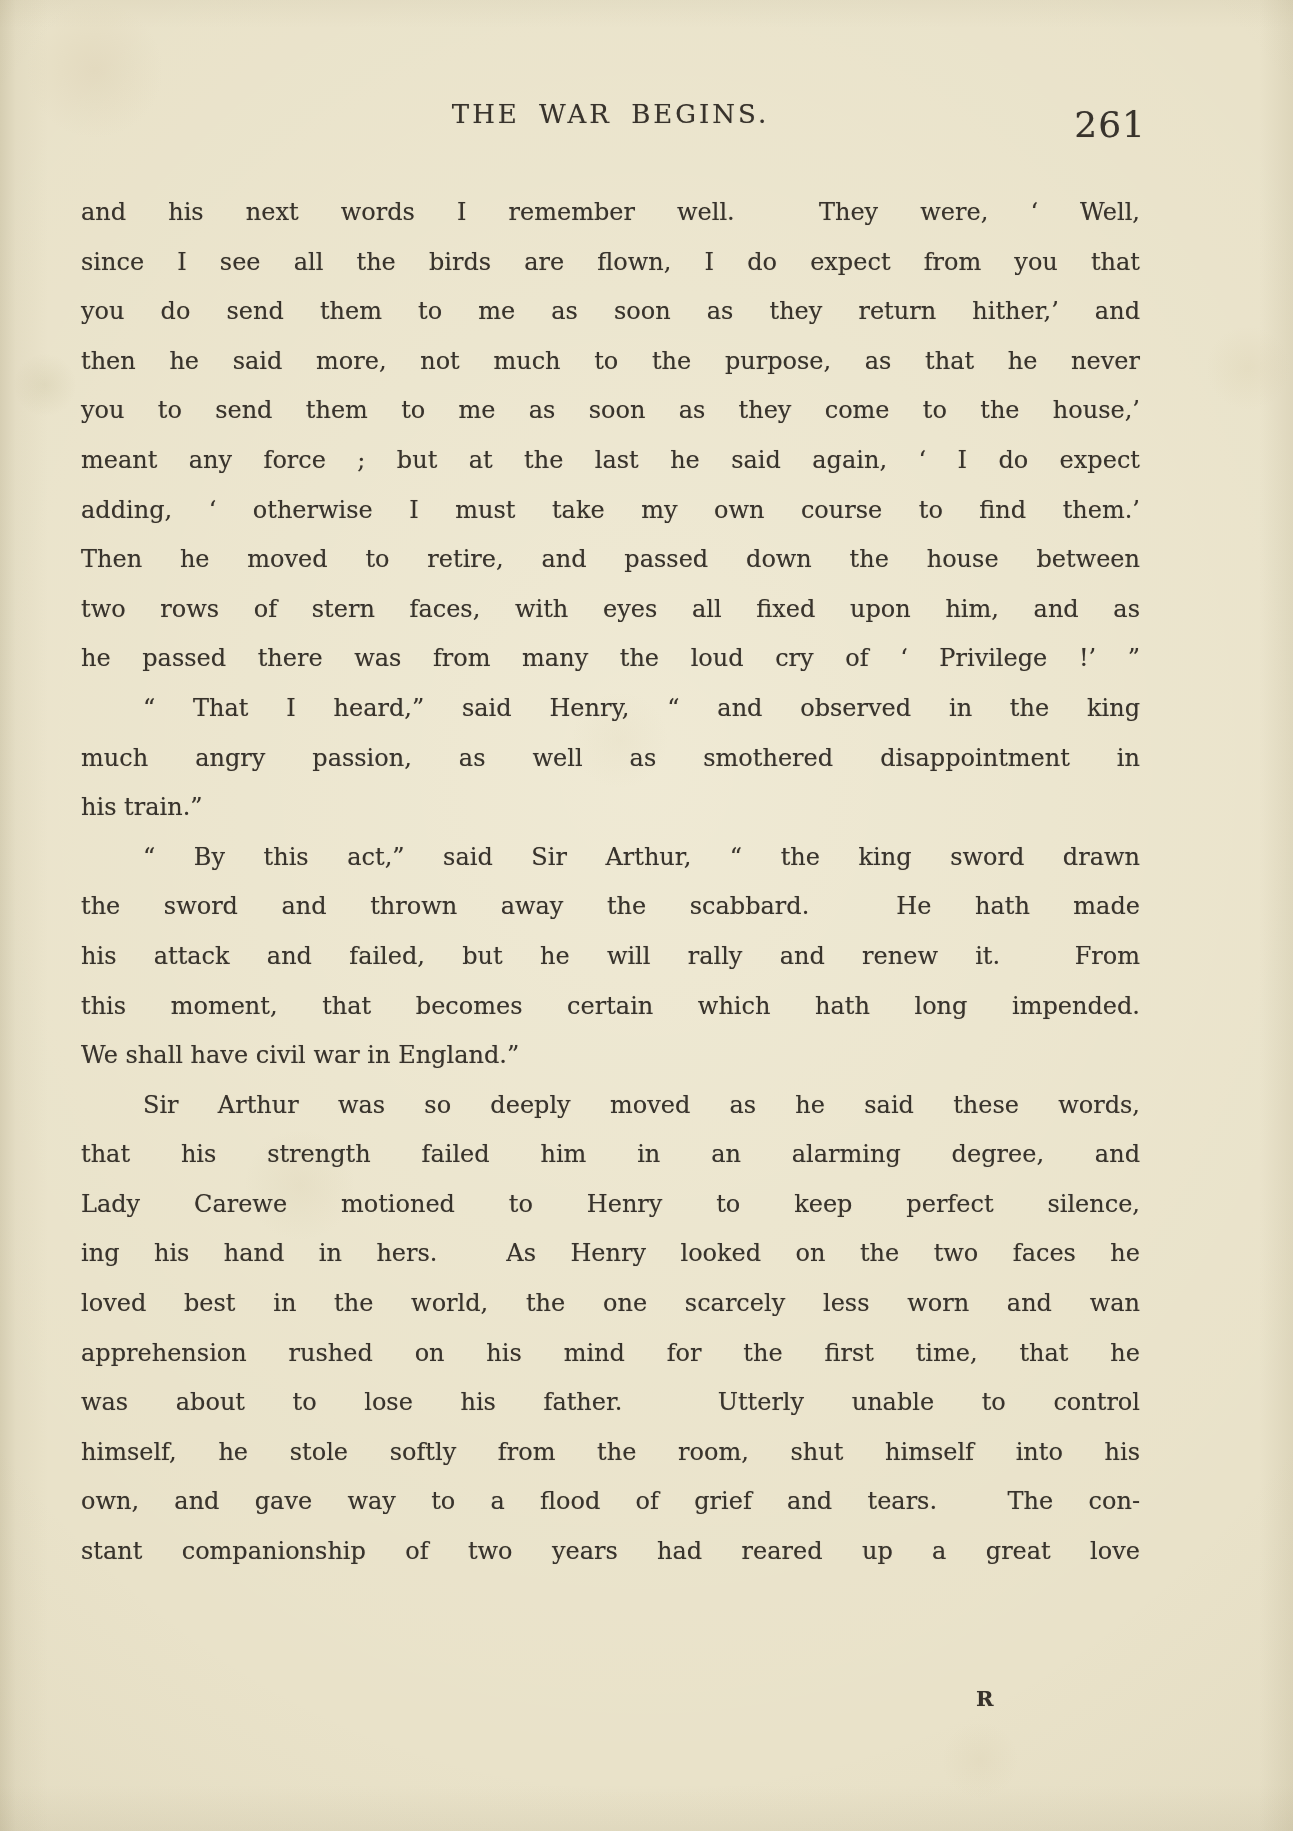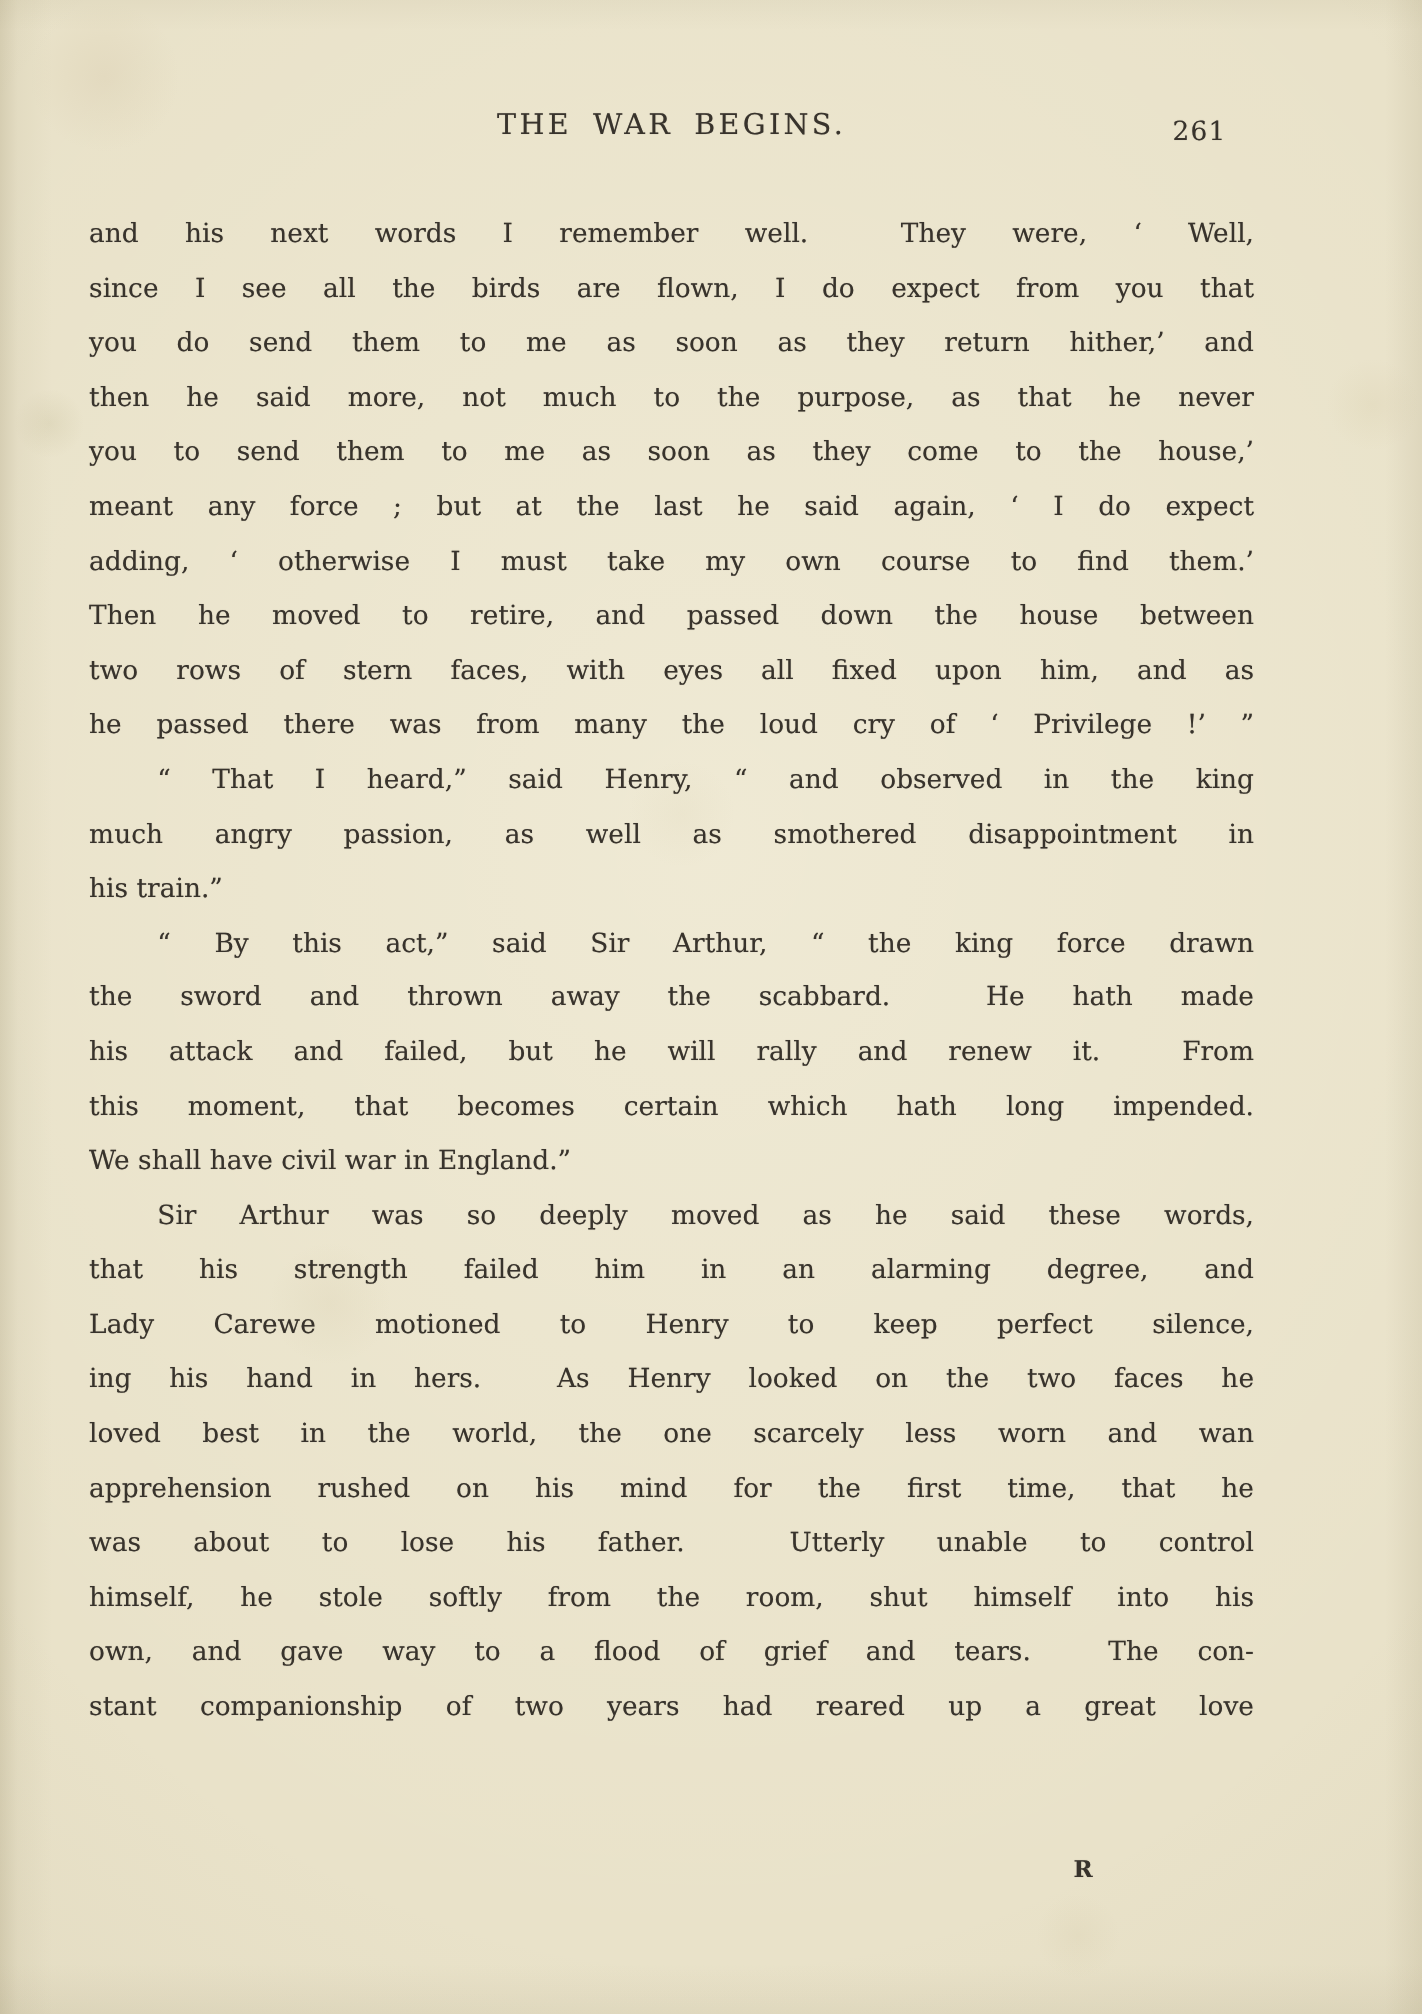--- a/index.html
+++ b/index.html
@@ -40,22 +40,22 @@
     font-size: 26px;
     line-height: 1;
     letter-spacing: 3px;
     word-spacing: 8px;
   }
   .folio {
     position: absolute;
     top: 107px;
     left: 1066px;
     width: 80px;
-    text-align: left;
-    font-size: 24px;
+    text-align: right;
+    font-size: 36px;
     line-height: 1;
     letter-spacing: 1px;
   }
   .body-text {
     position: absolute;
     left: 81px;
     top: 188px;
     width: 1059px;
   }
   .line {
@@ -95,21 +95,21 @@
       <div class="line ink">then he said more, not much to the purpose, as that he never</div>
       <div class="line ink">you to send them to me as soon as they come to the house,’</div>
       <div class="line ink">meant any force ; but at the last he said again, ‘ I do expect</div>
       <div class="line ink">adding, ‘ otherwise I must take my own course to find them.’</div>
       <div class="line ink">Then he moved to retire, and passed down the house between</div>
       <div class="line ink">two rows of stern faces, with eyes all fixed upon him, and as</div>
       <div class="line ink">he passed there was from many the loud cry of ‘ Privilege !’ ”</div>
       <div class="line ink indent">“ That I heard,” said Henry, “ and observed in the king</div>
       <div class="line ink">much angry passion, as well as smothered disappointment in</div>
       <div class="line ink end">his train.”</div>
-      <div class="line ink indent">“ By this act,” said Sir Arthur, “ the king force drawn</div>
+      <div class="line ink indent">“ By this act,” said Sir Arthur, “ the king sword drawn</div>
       <div class="line ink">the sword and thrown away the scabbard.&nbsp; He hath made</div>
       <div class="line ink">his attack and failed, but he will rally and renew it.&nbsp; From</div>
       <div class="line ink">this moment, that becomes certain which hath long impended.</div>
       <div class="line ink end">We shall have civil war in England.”</div>
       <div class="line ink indent">Sir Arthur was so deeply moved as he said these words,</div>
       <div class="line ink">that his strength failed him in an alarming degree, and</div>
       <div class="line ink">Lady Carewe motioned to Henry to keep perfect silence,</div>
       <div class="line ink">ing his hand in hers.&nbsp; As Henry looked on the two faces he</div>
       <div class="line ink">loved best in the world, the one scarcely less worn and wan</div>
       <div class="line ink">apprehension rushed on his mind for the first time, that he</div>

